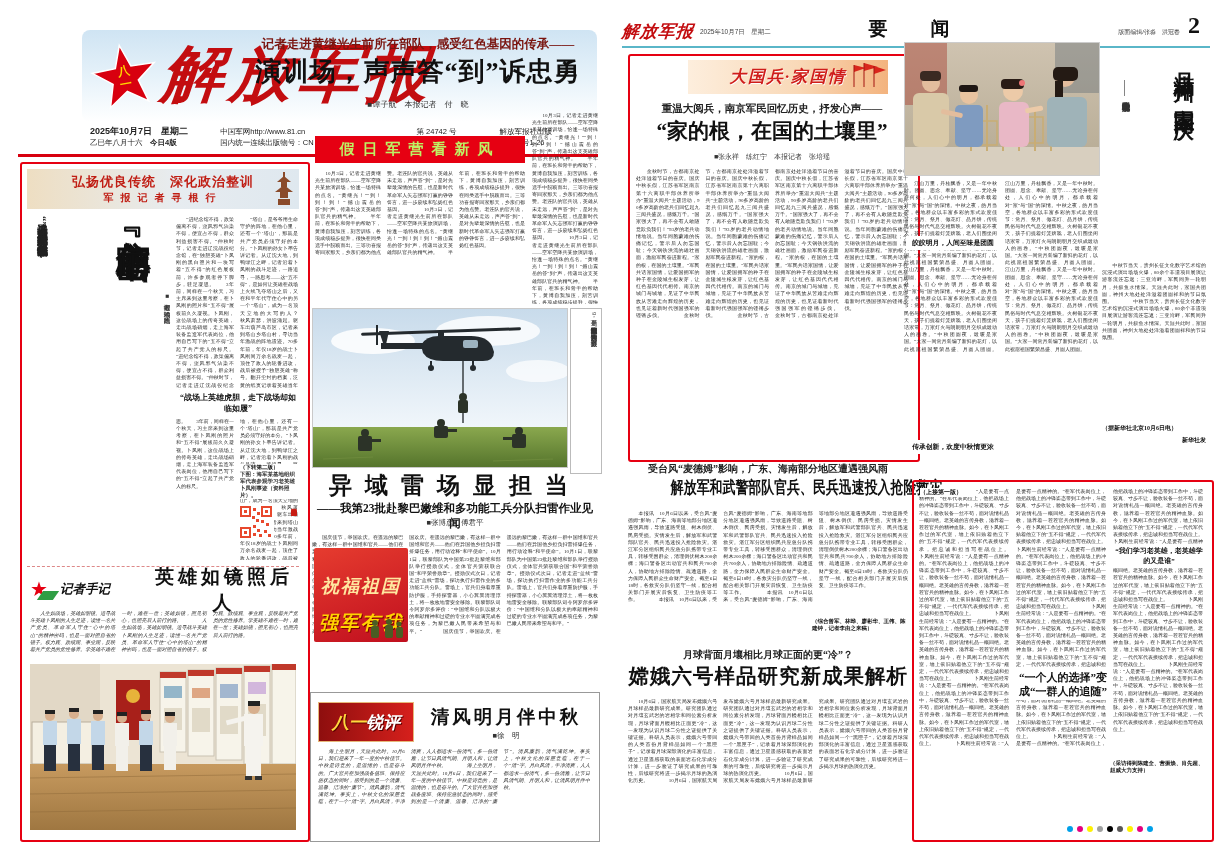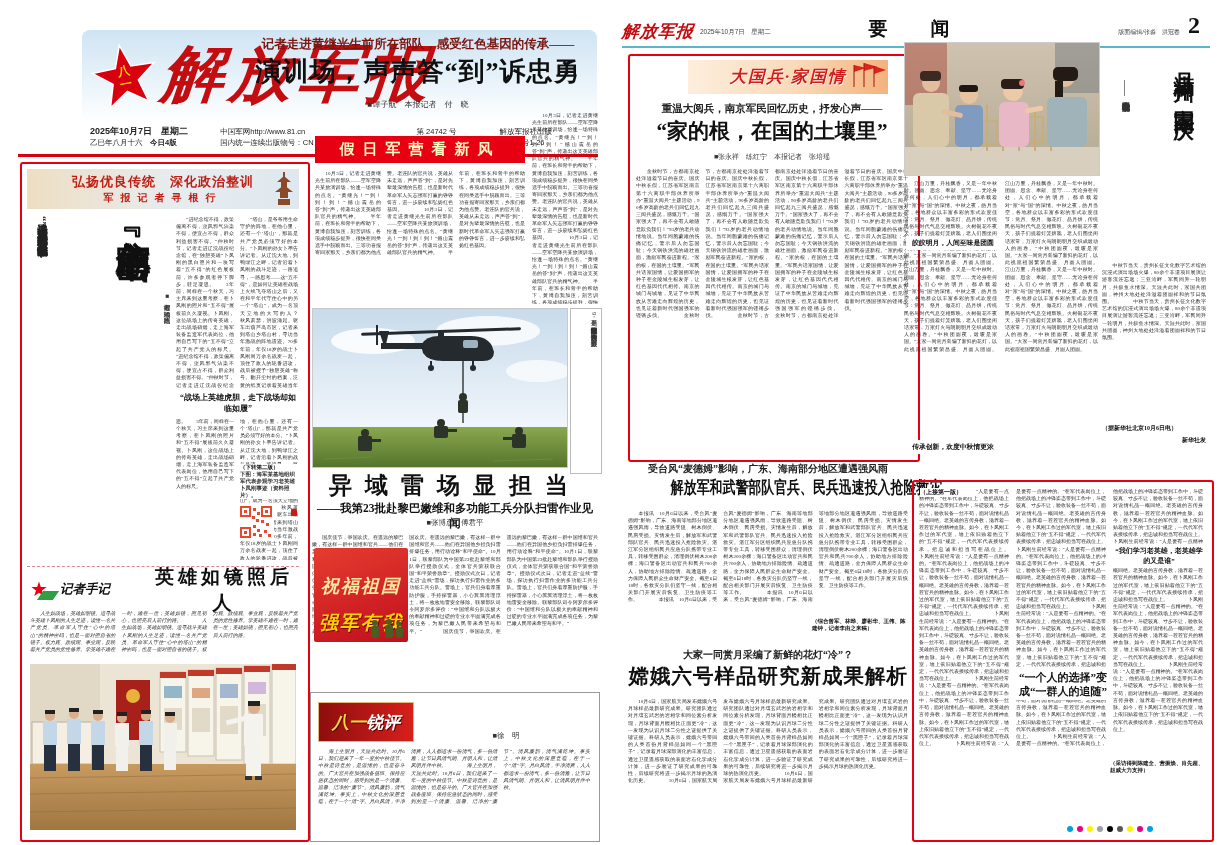--- a/index.html
+++ b/index.html
@@ -11,21 +11,21 @@
   .it{font-style:italic;}
   .vert{writing-mode:vertical-rl;}
   .fill{font-size:5px;line-height:7.2px;text-align:justify;color:#2b2b2b;overflow:hidden;word-break:break-all;}
   .redbox{border:2px solid #e60012;border-radius:3px;}
   .subover{background:#fff;font-weight:bold;text-align:center;color:#111;padding:2px 1px;}
   .hl{font-weight:bold;color:#101010;}
   .kick{font-weight:bold;color:#7a1510;}
   .byl{color:#333;}
   .script{font-weight:bold;font-style:italic;color:#c30d10;transform:skewX(-5deg);letter-spacing:6px;}
   .dot{width:6px;height:6px;border-radius:50%;display:inline-block;margin:0 2px;}
-  .banner-red{background:#e60012;color:#fef9c3;font-weight:bold;}
+  .banner-red{background:#e60012;color:#bef264;font-weight:bold;}
   .sans{font-family:"Liberation Sans","DejaVu Sans",sans-serif;}
 </style>
 </head>
 <body>
 
 <div id="paper">
 
   <div class="abs" style="left:82px;top:30px;width:515px;height:92px;background:linear-gradient(180deg,#cfe4f3 0%,#e8f3fa 55%,#fff 100%);border-radius:8px;"></div>
 
   <svg class="abs" style="left:90px;top:40px;" width="70" height="78" viewBox="0 0 70 78">
@@ -129,20 +129,21 @@
           <rect x="31" y="9" width="7" height="11" rx="2"></rect>
         </g>
     </svg>
   </div>
 
   <div class="abs" style="left:310px;top:692px;width:288px;height:148px;border:1px solid #999;"></div>
   <div class="abs" style="left:318px;top:702px;width:94px;height:38px;background:linear-gradient(90deg,#8e0e0e,#d6201c);border:1px solid #e7b87a;display:flex;align-items:center;justify-content:center;">
     <span class="b it" style="font-size:17px;color:#ffd93d;text-shadow:1px 1px 0 #5a0000;">八一</span>
     <span class="b it" style="font-size:17px;color:#fff;text-shadow:1px 1px 0 #5a0000;">锐评</span>
   </div>
+  <div class="abs c hl" style="left:420px;top:704px;width:172px;font-size:18.5px;letter-spacing:3px;">清风明月伴中秋</div>
   <div class="abs c byl" style="left:420px;top:731px;width:172px;font-size:7.5px;">■徐　明</div>
   <div class="abs fill it" style="left:318px;top:748px;width:272px;height:86px;column-count:3;column-gap:6px;">　　海上生明月，天涯共此时。10月6日，我们迎来了一年一度的中秋佳节。中秋是诗意的，是温情的，也是奋斗的。广大官兵在加强战备值班、保持应急状态的同时，感受到的是一个清廉、温馨、洁净的“廉节”。清风廉韵，清气满乾坤。事实上，中秋文化的深层意蕴，在于一个“清”字。月白风清，干净清爽，人人都追求一份清气，多一份清雅，让节日风清气朗、月明人和，让清风明月伴中秋。　　　　海上生明月，天涯共此时。10月6日，我们迎来了一年一度的中秋佳节。中秋是诗意的，是温情的，也是奋斗的。广大官兵在加强战备值班、保持应急状态的同时，感受到的是一个清廉、温馨、洁净的“廉节”。清风廉韵，清气满乾坤。事实上，中秋文化的深层意蕴，在于一个“清”字。月白风清，干净清爽，人人都追求一份清气，多一份清雅，让节日风清气朗、月明人和，让清风明月伴中秋。</div>
 
   <div class="abs redbox" style="left:20px;top:162px;width:286px;height:676px;"></div>
 
   <div class="abs" style="left:27px;top:169px;width:272px;height:40px;background:linear-gradient(90deg,#eedec2,#e7ecf0 55%,#dfe8ef);display:flex;flex-direction:column;justify-content:center;">
     <div class="c b" style="font-size:13px;color:#c01e14;letter-spacing:1px;">弘扬优良传统　深化政治整训</div>
     <div class="c" style="font-size:10px;color:#c01e14;letter-spacing:7px;font-weight:bold;">军报记者寻根行</div>
     <svg width="22" height="34" viewBox="0 0 22 34" style="position:absolute;right:4px;top:3px;">
       <g fill="#8a4a2a">
@@ -370,21 +371,21 @@
   <div class="abs b" style="left:1102px;top:424px;width:104px;font-size:6px;">（据新华社北京10月6日电）</div>
   <div class="abs b" style="left:1102px;top:436px;width:104px;font-size:6px;text-align:right;">新华社发</div>
 
   <div class="abs c b" style="left:628px;top:462px;width:280px;font-size:10px;color:#222;">受台风“麦德姆”影响，广东、海南部分地区遭遇强风雨</div>
   <div class="abs c" style="left:628px;top:476px;width:280px;">
     <span class="hl" style="display:inline-block;transform:scaleX(.76);transform-origin:center;white-space:nowrap;font-size:17px;">解放军和武警部队官兵、民兵迅速投入抢险救灾</span>
   </div>
   <div class="abs fill" style="left:628px;top:510px;width:280px;height:130px;column-count:3;column-gap:6px;">　　本报讯　10月6日以来，受台风“麦德姆”影响，广东、海南等地部分地区遭遇强风雨，导致道路受阻、树木倒伏、民房受损。灾情发生后，解放军和武警部队官兵、民兵迅速投入抢险救灾。湛江军分区组织民兵应急分队携带专业工具，转移受困群众，清理倒伏树木200余棵；海口警备区出动官兵和民兵700余人，协助地方排除险情、疏通道路，全力保障人民群众生命财产安全。截至6日18时，各救灾分队仍坚守一线，配合相关部门开展灾后恢复、卫生防疫等工作。　　　　本报讯　10月6日以来，受台风“麦德姆”影响，广东、海南等地部分地区遭遇强风雨，导致道路受阻、树木倒伏、民房受损。灾情发生后，解放军和武警部队官兵、民兵迅速投入抢险救灾。湛江军分区组织民兵应急分队携带专业工具，转移受困群众，清理倒伏树木200余棵；海口警备区出动官兵和民兵700余人，协助地方排除险情、疏通道路，全力保障人民群众生命财产安全。截至6日18时，各救灾分队仍坚守一线，配合相关部门开展灾后恢复、卫生防疫等工作。　　　　本报讯　10月6日以来，受台风“麦德姆”影响，广东、海南等地部分地区遭遇强风雨，导致道路受阻、树木倒伏、民房受损。灾情发生后，解放军和武警部队官兵、民兵迅速投入抢险救灾。湛江军分区组织民兵应急分队携带专业工具，转移受困群众，清理倒伏树木200余棵；海口警备区出动官兵和民兵700余人，协助地方排除险情、疏通道路，全力保障人民群众生命财产安全。截至6日18时，各救灾分队仍坚守一线，配合相关部门开展灾后恢复、卫生防疫等工作。</div>
   <div class="abs b" style="left:812px;top:618px;width:96px;font-size:5.5px;line-height:7px;background:#fff;">（综合曾军、林晔、廖彬华、王伟、陈建钟，记者李由之来稿）</div>
 
-  <div class="abs c b" style="left:628px;top:648px;width:280px;font-size:10px;color:#222;">大家一同赏月采编了新鲜的花灯“冷”？</div>
+  <div class="abs c b" style="left:628px;top:648px;width:280px;font-size:10px;color:#222;">月球背面月壤相比月球正面的更“冷”？</div>
   <div class="abs c hl" style="left:628px;top:662px;width:280px;font-size:20.5px;letter-spacing:1px;text-align:right;">嫦娥六号样品研究新成果解析</div>
   <div class="abs fill" style="left:628px;top:698px;width:280px;height:140px;column-count:3;column-gap:6px;">　　10月6日，国家航天局发布嫦娥六号月球样品最新研究成果。研究团队通过对月壤玄武岩的岩相学和同位素分析发现，月球背面月幔相比正面更“冷”，这一发现为认识月球二分性之谜提供了关键证据。科研人员表示，嫦娥六号带回的人类首份月背样品如同一个“黑匣子”，记录着月球深部演化的丰富信息，通过卫星遥感获取的表面岩石化学成分计算，进一步验证了研究成果的可靠性，后续研究将进一步揭示月球的热演化历史。　　　　10月6日，国家航天局发布嫦娥六号月球样品最新研究成果。研究团队通过对月壤玄武岩的岩相学和同位素分析发现，月球背面月幔相比正面更“冷”，这一发现为认识月球二分性之谜提供了关键证据。科研人员表示，嫦娥六号带回的人类首份月背样品如同一个“黑匣子”，记录着月球深部演化的丰富信息，通过卫星遥感获取的表面岩石化学成分计算，进一步验证了研究成果的可靠性，后续研究将进一步揭示月球的热演化历史。　　　　10月6日，国家航天局发布嫦娥六号月球样品最新研究成果。研究团队通过对月壤玄武岩的岩相学和同位素分析发现，月球背面月幔相比正面更“冷”，这一发现为认识月球二分性之谜提供了关键证据。科研人员表示，嫦娥六号带回的人类首份月背样品如同一个“黑匣子”，记录着月球深部演化的丰富信息，通过卫星遥感获取的表面岩石化学成分计算，进一步验证了研究成果的可靠性，后续研究将进一步揭示月球的热演化历史。</div>
 
   <div class="abs redbox" style="left:912px;top:480px;width:298px;height:358px;"></div>
   <div class="abs fill" style="left:919px;top:488px;width:284px;height:342px;column-count:3;column-gap:7px;">　　卜凤刚生前经常说：“人是要有一点精神的。”在军代表岗位上，他把战场上的冲锋姿态带到工作中，斗硬较真、寸步不让，验收装备一丝不苟，面对说情礼品一概回绝。老英雄的言传身教，滋养着一茬茬官兵的精神血脉。如今，在卜凤刚工作过的军代室，墙上依旧贴着他立下的“五不得”规定，一代代军代表接续传承，把忠诚和担当写在战位上。　　　　卜凤刚生前经常说：“人是要有一点精神的。”在军代表岗位上，他把战场上的冲锋姿态带到工作中，斗硬较真、寸步不让，验收装备一丝不苟，面对说情礼品一概回绝。老英雄的言传身教，滋养着一茬茬官兵的精神血脉。如今，在卜凤刚工作过的军代室，墙上依旧贴着他立下的“五不得”规定，一代代军代表接续传承，把忠诚和担当写在战位上。　　　　卜凤刚生前经常说：“人是要有一点精神的。”在军代表岗位上，他把战场上的冲锋姿态带到工作中，斗硬较真、寸步不让，验收装备一丝不苟，面对说情礼品一概回绝。老英雄的言传身教，滋养着一茬茬官兵的精神血脉。如今，在卜凤刚工作过的军代室，墙上依旧贴着他立下的“五不得”规定，一代代军代表接续传承，把忠诚和担当写在战位上。　　　　卜凤刚生前经常说：“人是要有一点精神的。”在军代表岗位上，他把战场上的冲锋姿态带到工作中，斗硬较真、寸步不让，验收装备一丝不苟，面对说情礼品一概回绝。老英雄的言传身教，滋养着一茬茬官兵的精神血脉。如今，在卜凤刚工作过的军代室，墙上依旧贴着他立下的“五不得”规定，一代代军代表接续传承，把忠诚和担当写在战位上。　　　　卜凤刚生前经常说：“人是要有一点精神的。”在军代表岗位上，他把战场上的冲锋姿态带到工作中，斗硬较真、寸步不让，验收装备一丝不苟，面对说情礼品一概回绝。老英雄的言传身教，滋养着一茬茬官兵的精神血脉。如今，在卜凤刚工作过的军代室，墙上依旧贴着他立下的“五不得”规定，一代代军代表接续传承，把忠诚和担当写在战位上。　　　　卜凤刚生前经常说：“人是要有一点精神的。”在军代表岗位上，他把战场上的冲锋姿态带到工作中，斗硬较真、寸步不让，验收装备一丝不苟，面对说情礼品一概回绝。老英雄的言传身教，滋养着一茬茬官兵的精神血脉。如今，在卜凤刚工作过的军代室，墙上依旧贴着他立下的“五不得”规定，一代代军代表接续传承，把忠诚和担当写在战位上。　　　　卜凤刚生前经常说：“人是要有一点精神的。”在军代表岗位上，他把战场上的冲锋姿态带到工作中，斗硬较真、寸步不让，验收装备一丝不苟，面对说情礼品一概回绝。老英雄的言传身教，滋养着一茬茬官兵的精神血脉。如今，在卜凤刚工作过的军代室，墙上依旧贴着他立下的“五不得”规定，一代代军代表接续传承，把忠诚和担当写在战位上。　　　　卜凤刚生前经常说：“人是要有一点精神的。”在军代表岗位上，他把战场上的冲锋姿态带到工作中，斗硬较真、寸步不让，验收装备一丝不苟，面对说情礼品一概回绝。老英雄的言传身教，滋养着一茬茬官兵的精神血脉。如今，在卜凤刚工作过的军代室，墙上依旧贴着他立下的“五不得”规定，一代代军代表接续传承，把忠诚和担当写在战位上。　　　　卜凤刚生前经常说：“人是要有一点精神的。”在军代表岗位上，他把战场上的冲锋姿态带到工作中，斗硬较真、寸步不让，验收装备一丝不苟，面对说情礼品一概回绝。老英雄的言传身教，滋养着一茬茬官兵的精神血脉。如今，在卜凤刚工作过的军代室，墙上依旧贴着他立下的“五不得”规定，一代代军代表接续传承，把忠诚和担当写在战位上。　　　　卜凤刚生前经常说：“人是要有一点精神的。”在军代表岗位上，他把战场上的冲锋姿态带到工作中，斗硬较真、寸步不让，验收装备一丝不苟，面对说情礼品一概回绝。老英雄的言传身教，滋养着一茬茬官兵的精神血脉。如今，在卜凤刚工作过的军代室，墙上依旧贴着他立下的“五不得”规定，一代代军代表接续传承，把忠诚和担当写在战位上。　　　　卜凤刚生前经常说：“人是要有一点精神的。”在军代表岗位上，他把战场上的冲锋姿态带到工作中，斗硬较真、寸步不让，验收装备一丝不苟，面对说情礼品一概回绝。老英雄的言传身教，滋养着一茬茬官兵的精神血脉。如今，在卜凤刚工作过的军代室，墙上依旧贴着他立下的“五不得”规定，一代代军代表接续传承，把忠诚和担当写在战位上。　　　　卜凤刚生前经常说：“人是要有一点精神的。”在军代表岗位上，他把战场上的冲锋姿态带到工作中，斗硬较真、寸步不让，验收装备一丝不苟，面对说情礼品一概回绝。老英雄的言传身教，滋养着一茬茬官兵的精神血脉。如今，在卜凤刚工作过的军代室，墙上依旧贴着他立下的“五不得”规定，一代代军代表接续传承，把忠诚和担当写在战位上。</div>
   <div class="abs b" style="left:920px;top:488px;width:54px;font-size:6px;background:#fff;">（上接第一版）</div>
   <div class="abs subover" style="left:1112px;top:544px;width:92px;font-size:7px;line-height:10px;">“我们学习老英雄，老英雄学的又是谁”</div>
   <div class="abs subover" style="left:1016px;top:668px;width:92px;font-size:11px;line-height:14px;">“一个人的选择”变成“一群人的追随”</div>
   <div class="abs b" style="left:1110px;top:760px;width:94px;font-size:5.5px;line-height:7px;background:#fff;">（采访得到陈建全、营振焕、肖先超、赵威大力支持）</div>
   <div class="abs c" style="left:1030px;top:818px;width:160px;"><span class="dot" style="background: rgb(0, 160, 233);"></span><span class="dot" style="background: rgb(228, 0, 127);"></span><span class="dot" style="background: rgb(255, 241, 0);"></span><span class="dot" style="background: rgb(159, 160, 160);"></span><span class="dot" style="background: rgb(0, 0, 0);"></span><span class="dot" style="background: rgb(89, 87, 87);"></span><span class="dot" style="background: rgb(255, 241, 0);"></span><span class="dot" style="background: rgb(228, 0, 127);"></span><span class="dot" style="background: rgb(0, 160, 233);"></span></div>

